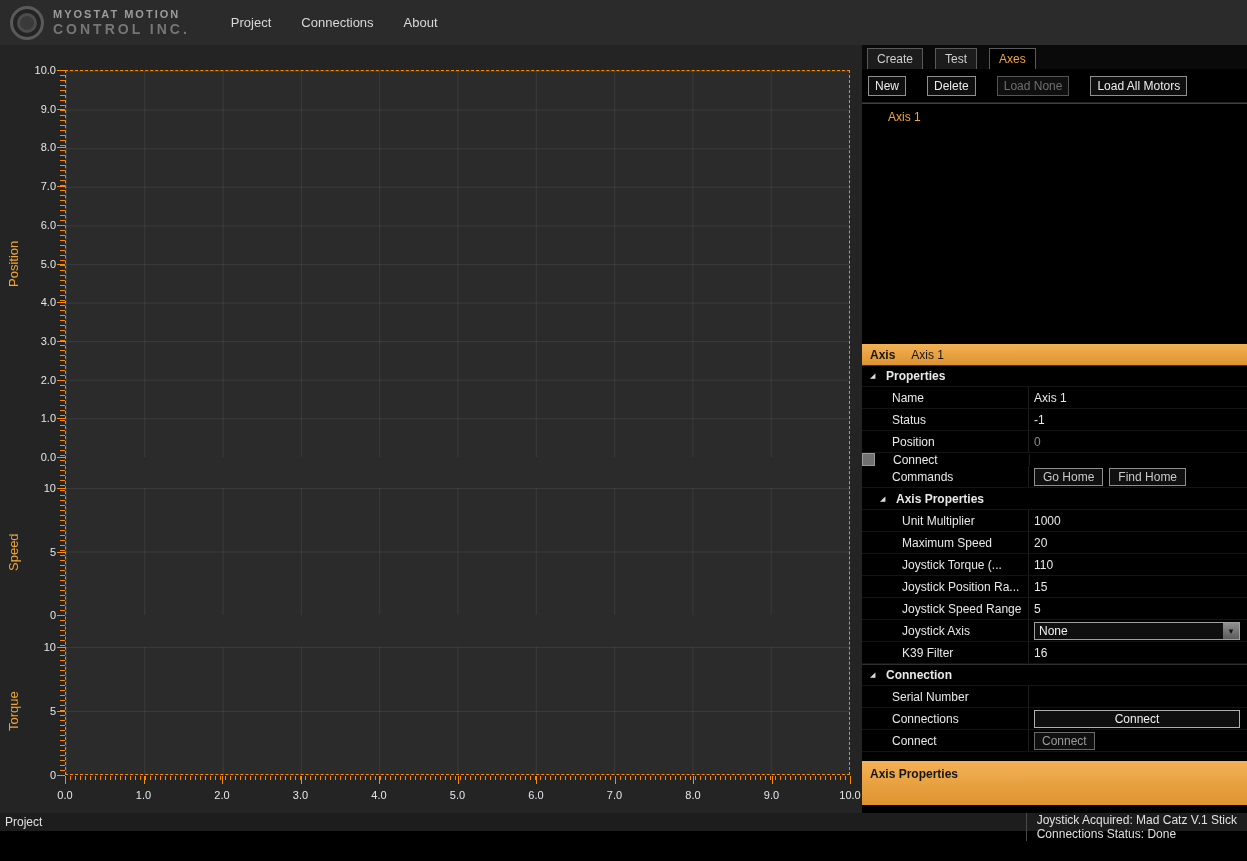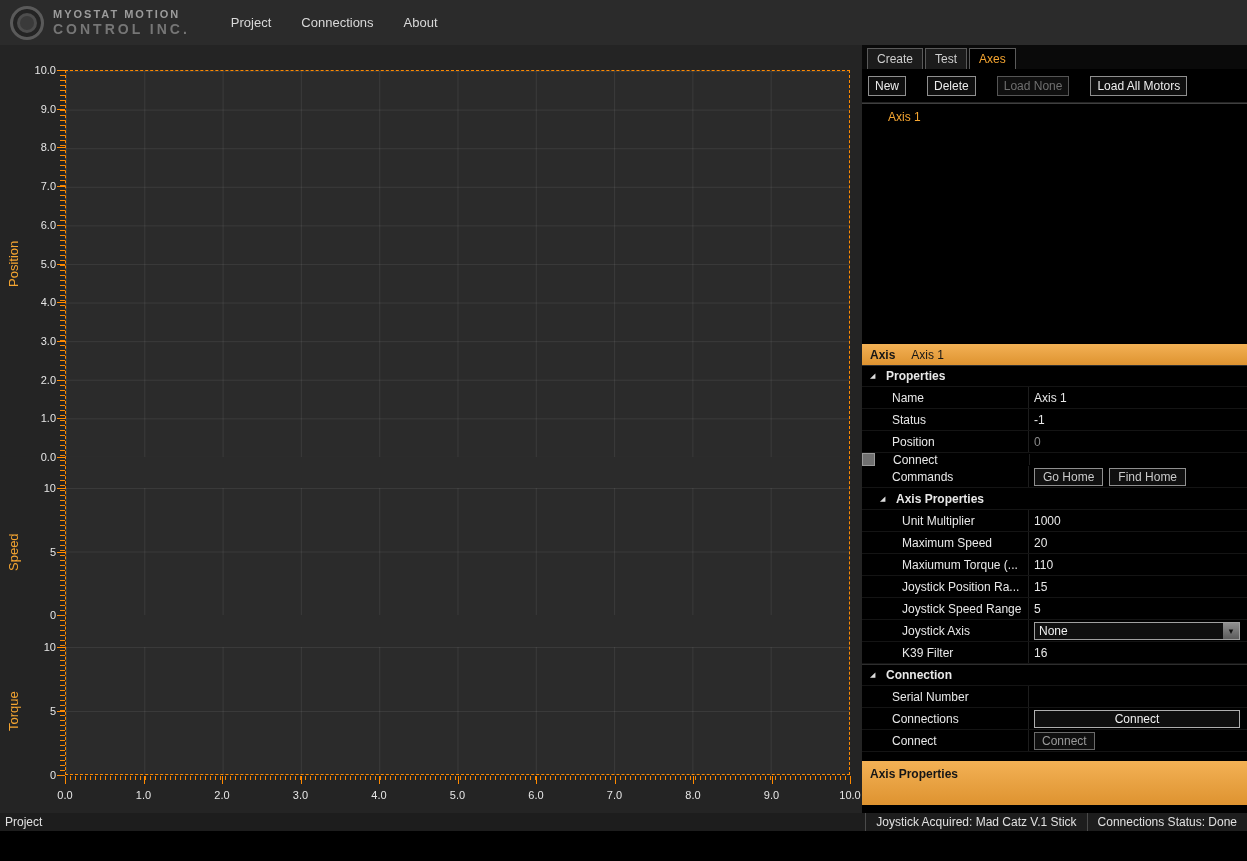--- a/index.html
+++ b/index.html
@@ -38,21 +38,21 @@
   .xtick-strip { position:absolute; background-image:repeating-linear-gradient(to right,#FF8A00 0 1px, transparent 1px 5px); }
   .ytick { position:absolute; color:#e6e6e6; font-size:11px; text-align:right; line-height:14px; }
   .xtick { position:absolute; color:#e6e6e6; font-size:11px; text-align:center; line-height:14px; }
   .ymark, .xmark { position:absolute; background:#FF8A00; }
   .axis-title { position:absolute; writing-mode:vertical-rl; transform:rotate(180deg);
                 display:flex; align-items:center; justify-content:center;
                 color:#F5A531; font-size:13px; }
 
   
   .side-panel { width:385px; height:768px; background:#000; display:flex; flex-direction:column; padding-bottom:8px; }
-  .tabs { height:24px; flex:none; display:flex; align-items:flex-end; padding-left:5px; gap:2px; background:#0a0a0a; }
+  .tabs { height:24px; flex:none; display:flex; align-items:flex-end; padding-left:5px; gap:12px; background:#0a0a0a; }
   .tab { font-size:12px; color:#cfcfcf; background:#1c1c1c; border:1px solid #5a5a5a; border-bottom:none; padding:3px 9px; cursor:default; }
   .tab.active { color:#F5A531; background:#000; }
   .toolbar { height:34px; flex:none; display:flex; align-items:center; gap:21px; padding-left:6px; background:#000; border-bottom:1px solid #242424; }
   .tbtn { font-size:12px; font-family:inherit; color:#ededed; background:#0f0f0f; border:1px solid #8f8f8f; padding:2px 6px; cursor:default; }
   .tbtn.disabled { color:#6f6f6f; border-color:#555; }
   .axis-list { height:241px; flex:none; border-top:1px solid #3f3f3f; background:#000; overflow:hidden; }
   .list-item { color:#F5A531; font-size:12px; padding:6px 0 0 26px; cursor:default; }
   .sel-header { height:21px; flex:none; background:linear-gradient(#F3B155,#DE9330); display:flex; align-items:center; font-size:12px; color:#161616; padding-left:8px; }
   .hdr-label { font-weight:bold; }
   .hdr-value { margin-left:16px; }
@@ -71,21 +71,21 @@
   .combo { width:206px; height:18px; border:1px solid #a0a0a0; background:#0f0f0f; display:flex; align-items:center; cursor:default; }
   .combo-text { flex:1; padding-left:4px; font-size:12px; color:#f0f0f0; }
   .combo-arrow { width:16px; height:100%; background:linear-gradient(#8f8f8f,#5c5c5c); display:flex; align-items:center; justify-content:center; font-size:9px; color:#111; }
   .wide-btn { width:206px; height:18px; font-size:12px; font-family:inherit; color:#f0f0f0; background:#0f0f0f; border:1px solid #b0b0b0; cursor:default; }
   .small-btn { font-size:12px; font-family:inherit; padding:1px 7px; background:#0f0f0f; border:1px solid #6a6a6a; color:#9a9a9a; cursor:default; }
   .panel-footer { margin-top:auto; height:44px; flex:none; background:linear-gradient(#F3B155,#DE9330); color:#161616; font-weight:bold; font-size:12px; padding:6px 8px; }
 
   
   .statusbar { height:18px; background:#1d1d1d; display:flex; align-items:center; font-size:12px; color:#e0e0e0; }
   .sb-left { padding-left:5px; }
-  .sb-right { margin-left:auto; display:flex; height:100%; }
+  .sb-right { margin-left:auto; display:flex; height:100%;flex-direction:column; }
   .sb-item { border-left:1px solid #4a4a4a; padding:0 10px; display:flex; align-items:center; height:100%; white-space:nowrap; }
 </style>
 </head>
 <body>
 
 <div>
 
 
   <div class="menubar">
     <div class="logo">
@@ -235,21 +235,21 @@
               <span>1000</span>
             </div>
           </div>
           <div class="grid-row text">
             <div class="cell-label ind">Maximum Speed</div>
             <div class="cell-value">
               <span>20</span>
             </div>
           </div>
           <div class="grid-row text">
-            <div class="cell-label ind">Maxiumum Torque (...</div>
+            <div class="cell-label ind">Joystick Torque (...</div>
             <div class="cell-value">
               <span>110</span>
             </div>
           </div>
           <div class="grid-row text">
             <div class="cell-label ind">Joystick Position Ra...</div>
             <div class="cell-value">
               <span>15</span>
             </div>
           </div>

